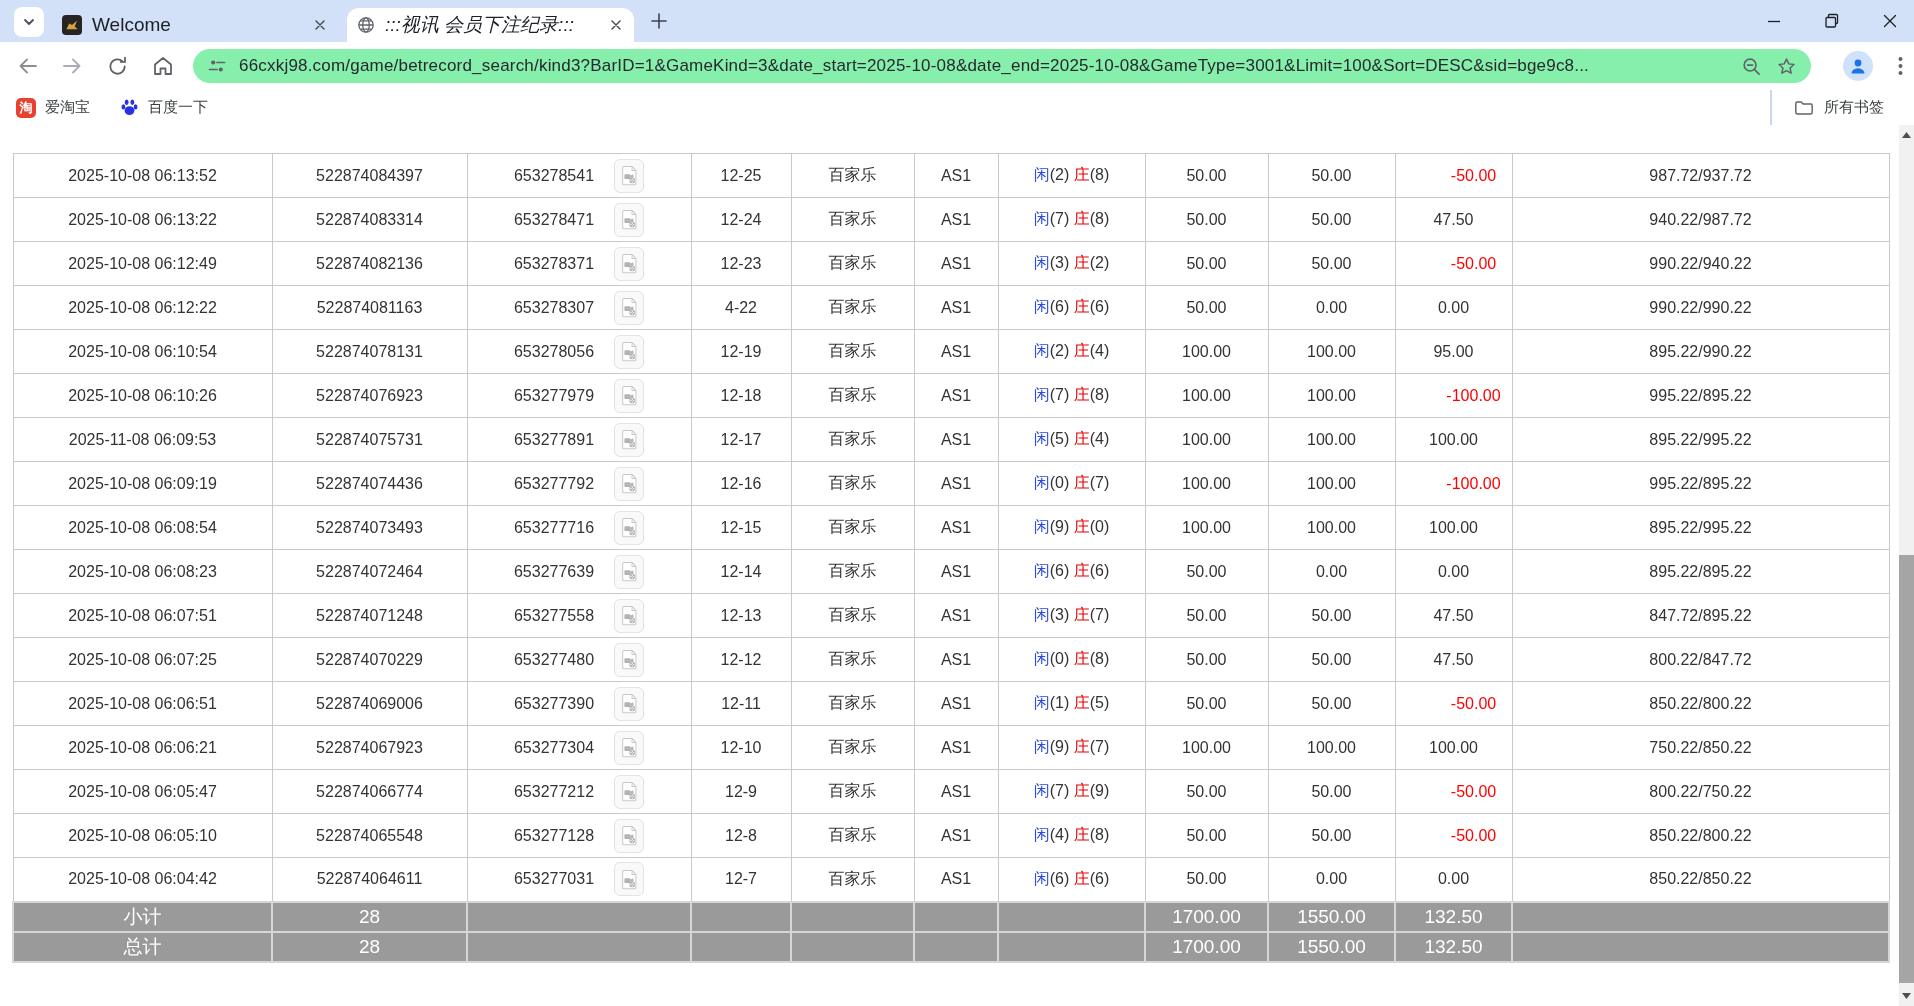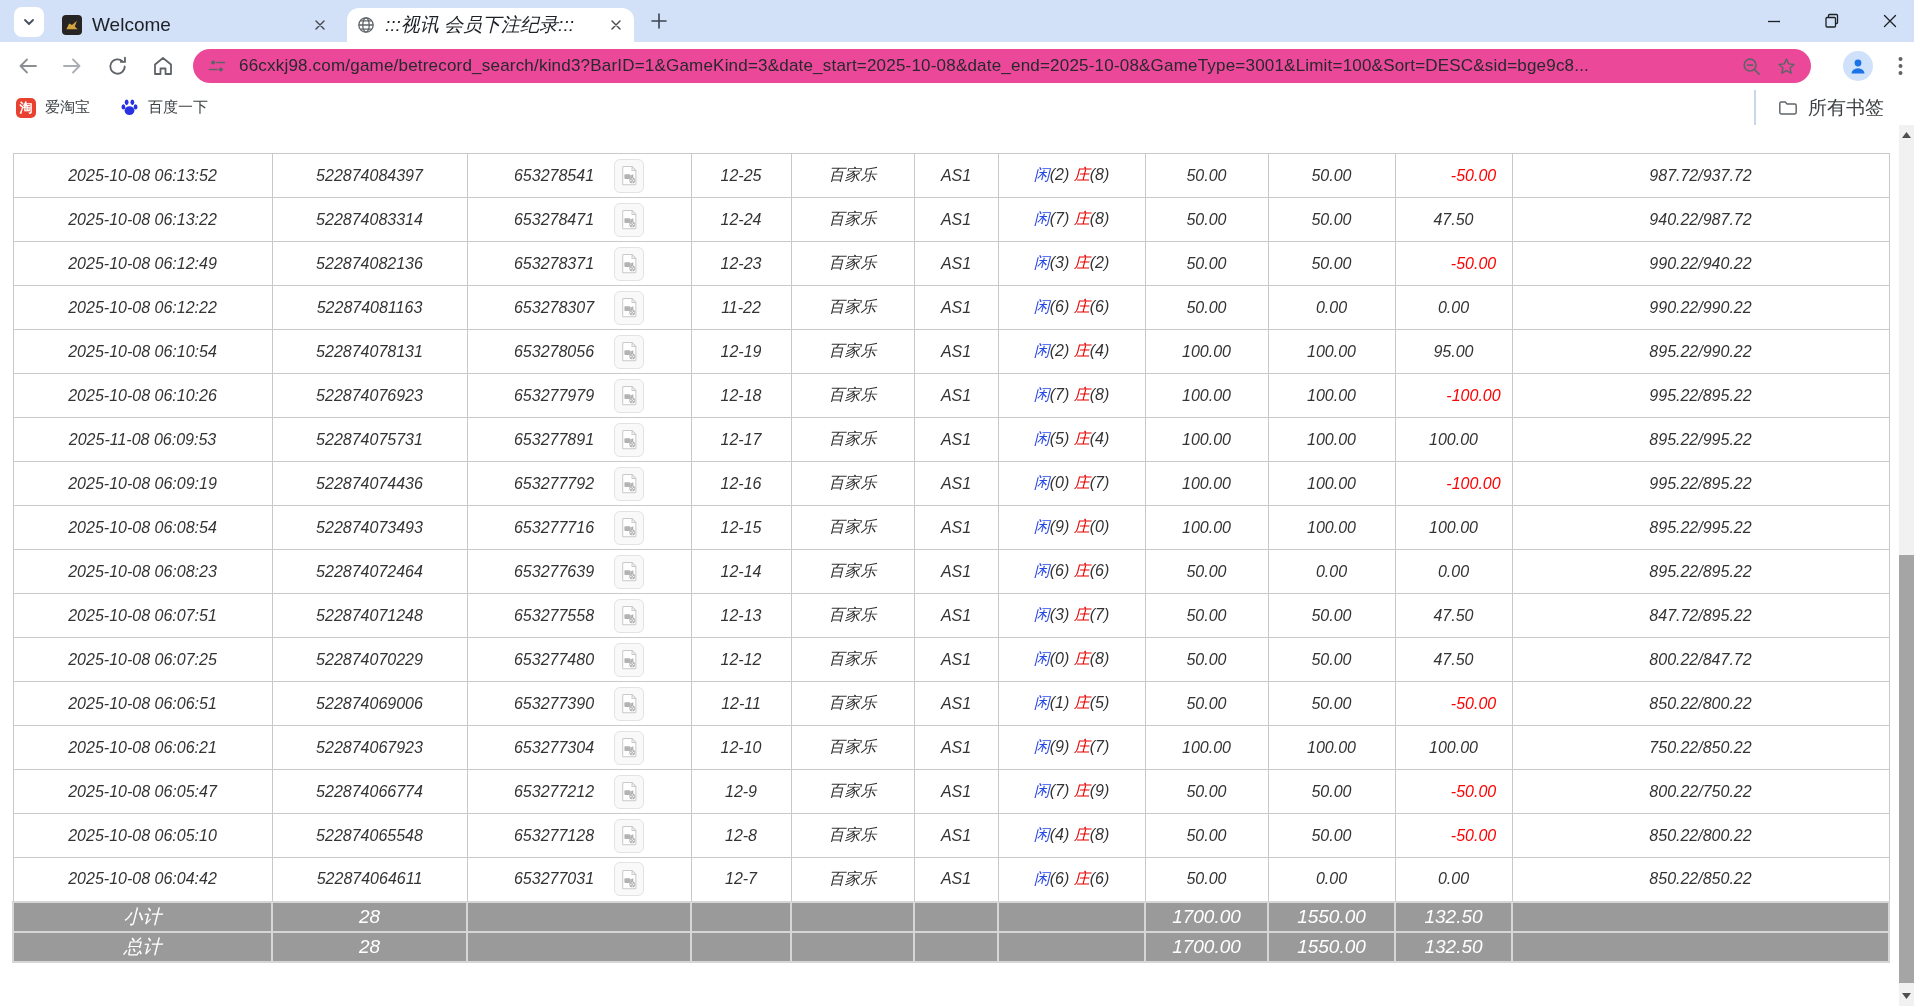--- a/index.html
+++ b/index.html
@@ -25,36 +25,36 @@
   .newtab-btn { position:absolute; left:650px; top:12px; width:18px; height:18px; }
   .win-controls { position:absolute; right:14px; top:0; height:42px; display:flex; align-items:center; gap:38px; }
   .win-btn { width:20px; height:20px; display:flex; align-items:center; justify-content:center; }
 
   
   .toolbar { position:relative; height:48px; background:#fff; }
   .nav-btn { position:absolute; top:10px; width:28px; height:28px; display:flex; align-items:center; justify-content:center; }
   .btn-back { left:14px; } .btn-forward { left:58px; } .btn-refresh { left:103px; } .btn-home { left:149px; }
   .omnibox {
     position:absolute; left:193px; top:7px; width:1618px; height:34px;
-    background:#ec4899; border-radius:17px; display:flex; align-items:center; padding:0 14px;
+    background:#86efac; border-radius:17px; display:flex; align-items:center; padding:0 14px;
   }
   .omni-url { flex:1; font-size:17px; color:#27292e; white-space:nowrap; overflow:hidden; margin:0 12px; letter-spacing:0.2px; }
   .omni-icon { flex:none; margin-left:14px; }
   .profile-btn { position:absolute; left:1843px; top:9px; width:30px; height:30px; border-radius:50%; background:#cfe1fb; display:flex; align-items:center; justify-content:center; }
   .kebab-btn { position:absolute; left:1890px; top:10px; width:20px; height:28px; display:flex; align-items:center; justify-content:center; }
 
   
   .bookmarksbar { position:relative; height:35px; background:#fff; display:flex; align-items:center; padding-left:16px; }
   .bookmark { display:flex; align-items:center; gap:9px; margin-right:30px; font-size:15px; color:#3c4043; }
   .taobao-ic { width:20px; height:20px; border-radius:5px; background:#e8412f; color:#fff; font-size:13px; font-weight:bold; display:flex; align-items:center; justify-content:center; }
-  .all-bookmarks { position:absolute; right:30px; top:0; height:35px; display:flex; align-items:center; gap:10px; font-size:19px; color:#3c4043; border-left:2px solid #c9d6ec; padding-left:22px; }
+  .all-bookmarks { position:absolute; right:30px; top:0; height:35px; display:flex; align-items:center; gap:10px; font-size:15px; color:#3c4043; border-left:2px solid #c9d6ec; padding-left:22px; }
 
   
   .page { position:relative; height:881px; background:#fff; }
-  table.bets { position:absolute; left:12px; top:28px; width:1876px; border-collapse:collapse; table-layout:fixed;font-style:italic; }
+  table.bets { position:absolute; left:12px; top:28px; width:1876px; border-collapse:collapse; table-layout:fixed; }
   table.bets td { border:1px solid #c9c9c9; height:44px; text-align:center; font-size:16px; color:#333; padding:0; overflow:hidden; }
   td.c-bet { color:var(--bet_blue,#2a6ae8); }
   td.c-win.neg { color:var(--negative_red,#ff0000);padding-left:40px; }
   .round-wrap { display:flex; align-items:center; justify-content:center; gap:20px; }
   .film-btn { width:30px; height:34px; border:1px solid #e3e3e3; background:#f9f9f9; border-radius:6px; display:flex; align-items:center; justify-content:center; }
   .lbl-player { color:var(--player_blue,#2948e8); }
   .lbl-banker { color:var(--banker_red,#e60000); }
   tr.frow td { background:var(--footer_gray,#9a9a9a); color:#fff; height:30px; font-size:19px; border:2px solid #d6d6d6; }
 
   
@@ -356,21 +356,21 @@
       <g fill="#ffffff">
         <circle cx="13.2" cy="16.1" r="0.8"></circle>
                     <circle cx="13.2" cy="19.5" r="0.8"></circle>
                     <circle cx="11.5" cy="17.8" r="0.8"></circle>
                     <circle cx="14.9" cy="17.8" r="0.8"></circle>
       </g>
     </svg>
   </span>
 </span>
           </td>
-          <td>11-22</td>
+          <td>4-22</td>
           <td>百家乐</td>
           <td>AS1</td>
           <td><span class="lbl-player">闲</span><span>(6) </span><span class="lbl-banker">庄</span><span>(6)</span></td>
           <td class="c-bet">50.00</td>
           <td>0.00</td>
           <td class="c-win">0.00</td>
           <td>990.22/990.22</td>
         </tr>
         <tr>
           <td>2025-10-08 06:10:54</td>

